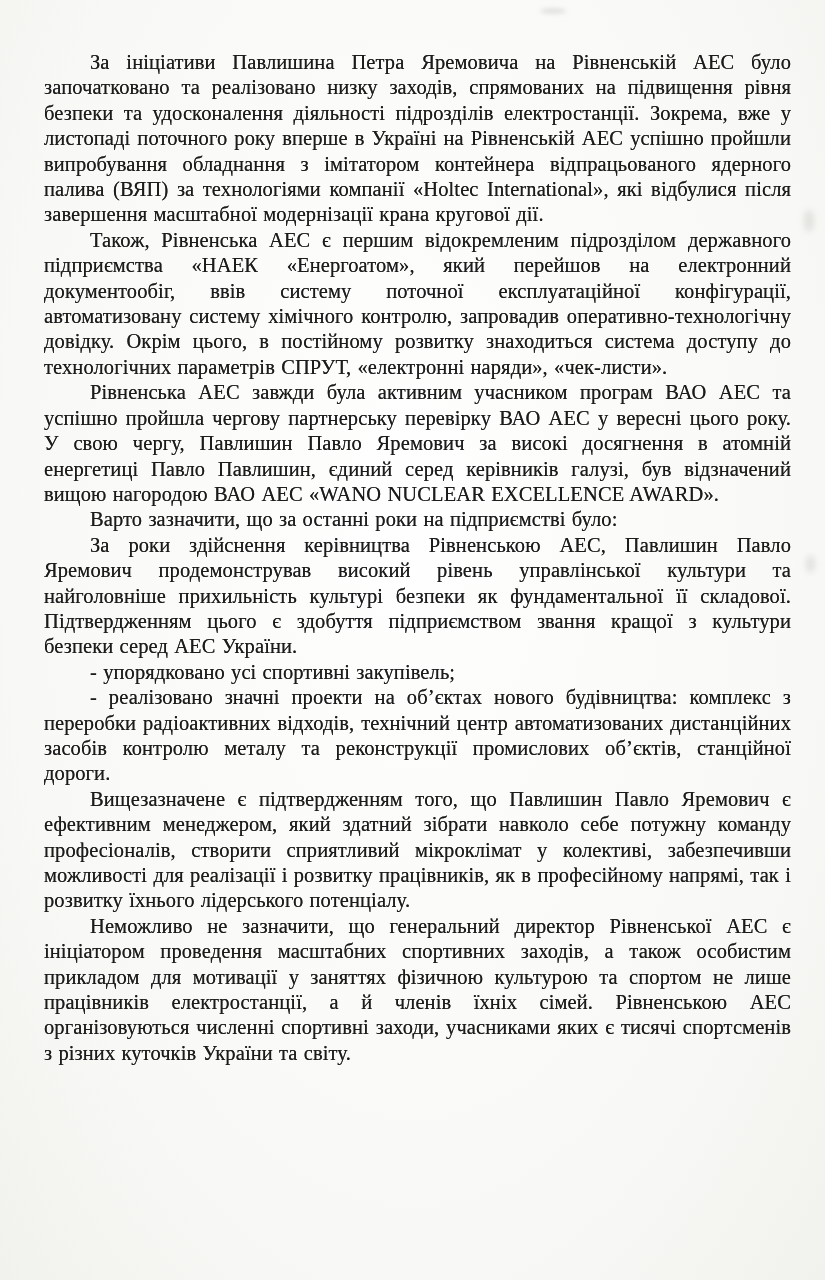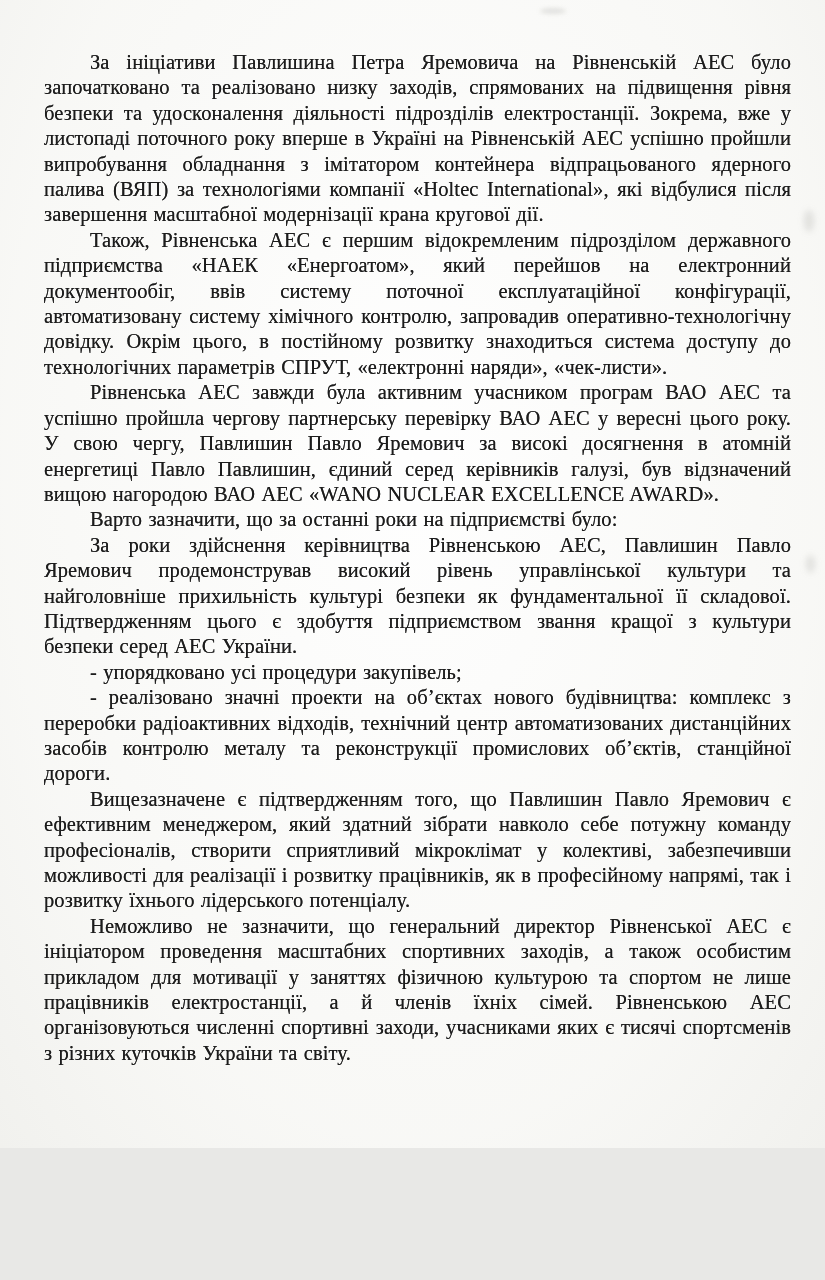--- a/index.html
+++ b/index.html
@@ -3,21 +3,21 @@
 <meta charset="utf-8">
 <style>
   html, body {
     margin: 0;
     padding: 0;
     background: #e8e8e6;
   }
   .page {
     position: relative;
     width: 825px;
-    height: 1148px;
+    height: 1280px;
     margin: 0 auto;
     background:
       radial-gradient(ellipse at 50% 40%, rgba(255,255,255,0.9) 0%, rgba(245,245,242,0.4) 70%, rgba(235,235,231,0.6) 100%),
       #fafaf8;
     overflow: hidden;
     box-sizing: border-box;
     padding-left: 20px;
   }
   .text-block {
     position: absolute;
@@ -56,18 +56,18 @@
   <div class="scan-speck speck-1"></div>
   <div class="scan-speck speck-2"></div>
   <div class="scan-speck speck-3"></div>
 
   <div class="text-block">
     <p>За ініціативи Павлишина Петра Яремовича на Рівненській АЕС було започатковано та реалізовано низку заходів, спрямованих на підвищення рівня безпеки та удосконалення діяльності підрозділів електростанції. Зокрема, вже у листопаді поточного року вперше в Україні на Рівненській АЕС успішно пройшли випробування обладнання з імітатором контейнера відпрацьованого ядерного палива (ВЯП) за технологіями компанії «Holtec International», які відбулися після завершення масштабної модернізації крана кругової дії.</p>
     <p>Також, Рівненська АЕС є першим відокремленим підрозділом державного підприємства «НАЕК «Енергоатом», який перейшов на електронний документообіг, ввів систему поточної експлуатаційної конфігурації, автоматизовану систему хімічного контролю, запровадив оперативно-технологічну довідку. Окрім цього, в постійному розвитку знаходиться система доступу до технологічних параметрів СПРУТ, «електронні наряди», «чек-листи».</p>
     <p>Рівненська АЕС завжди була активним учасником програм ВАО АЕС та успішно пройшла чергову партнерську перевірку ВАО АЕС у вересні цього року. У свою чергу, Павлишин Павло Яремович за високі досягнення в атомній енергетиці Павло Павлишин, єдиний серед керівників галузі, був відзначений вищою нагородою ВАО АЕС «WANO NUCLEAR EXCELLENCE AWARD».</p>
     <p>Варто зазначити, що за останні роки на підприємстві було:</p>
     <p>За роки здійснення керівництва Рівненською АЕС, Павлишин Павло Яремович продемонстрував високий рівень управлінської культури та найголовніше прихильність культурі безпеки як фундаментальної її складової. Підтвердженням цього є здобуття підприємством звання кращої з культури безпеки серед АЕС України.</p>
-    <p>- упорядковано усі процедури закупівель;</p>
+    <p>- упорядковано усі спортивні закупівель;</p>
     <p>- реалізовано значні проекти на об’єктах нового будівництва: комплекс з переробки радіоактивних відходів, технічний центр автоматизованих дистанційних засобів контролю металу та реконструкції промислових об’єктів, станційної дороги.</p>
     <p>Вищезазначене є підтвердженням того, що Павлишин Павло Яремович є ефективним менеджером, який здатний зібрати навколо себе потужну команду професіоналів, створити сприятливий мікроклімат у колективі, забезпечивши можливості для реалізації і розвитку працівників, як в професійному напрямі, так і розвитку їхнього лідерського потенціалу.</p>
     <p>Неможливо не зазначити, що генеральний директор Рівненської АЕС є ініціатором проведення масштабних спортивних заходів, а також особистим прикладом для мотивації у заняттях фізичною культурою та спортом не лише працівників  електростанції, а й членів їхніх сімей. Рівненською АЕС організовуються численні спортивні заходи, учасниками яких є тисячі спортсменів з різних куточків України та світу.</p>
   </div>
 </div>
 
 </body></html>

